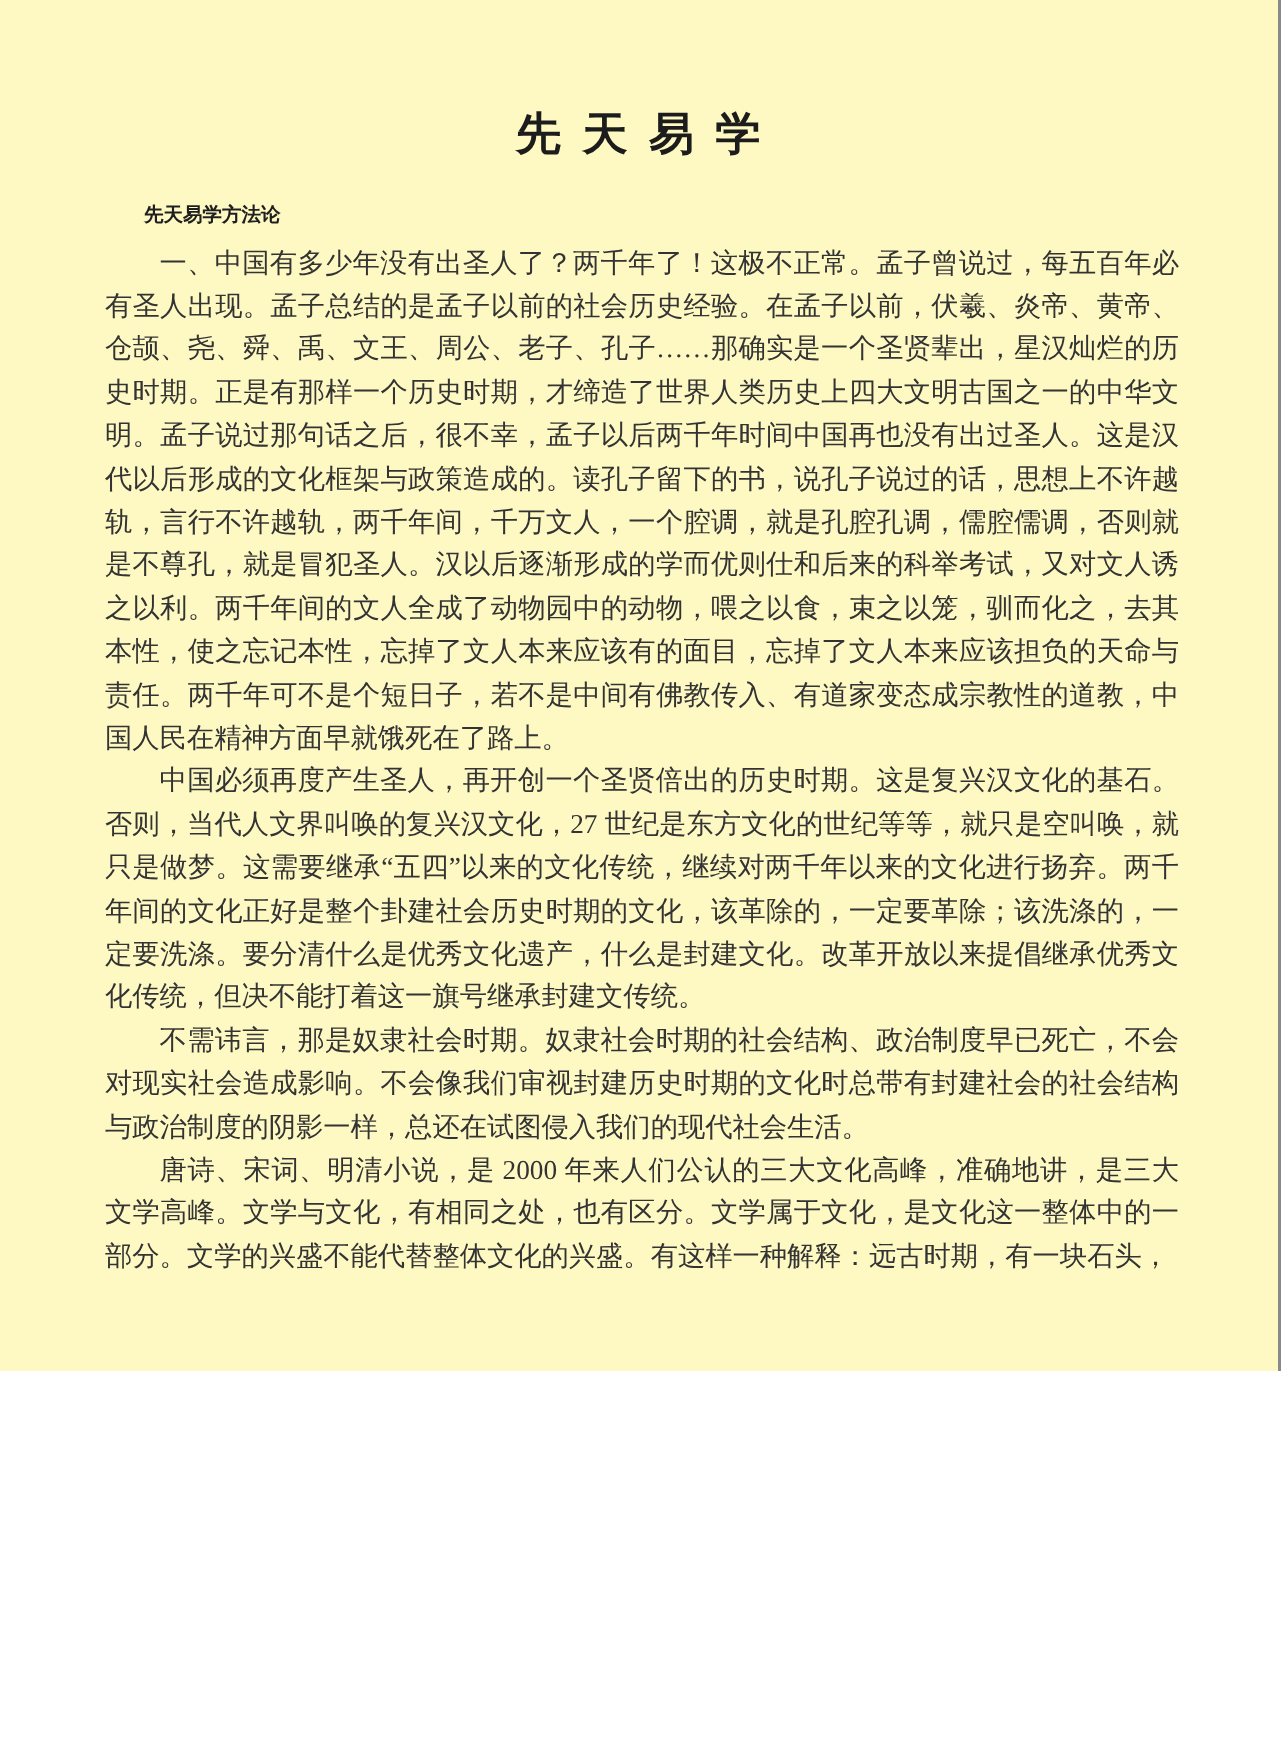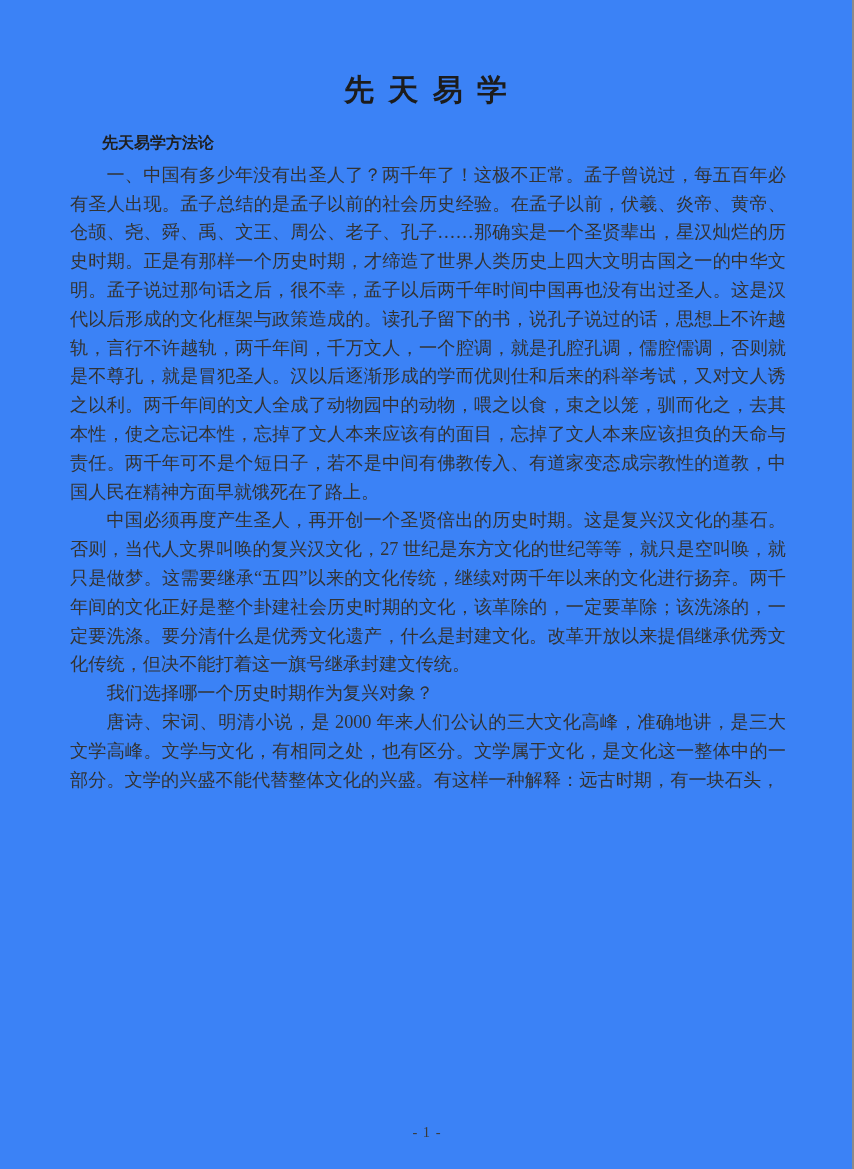--- a/index.html
+++ b/index.html
@@ -3,22 +3,22 @@
 <meta charset="utf-8">
 <style>
   html, body {
     margin: 0;
     padding: 0;
     background: #ffffff;
   }
   .page {
     position: relative;
     width: 854px;
-    height: 1169px;
-    background: #3b82f6;
+    height: 914px;
+    background: #fef9c3;
     overflow: hidden;
     color: #303030;
     font-family: "Liberation Serif", "DejaVu Serif", serif;
   }
   .scan-edge {
     position: absolute;
     top: 0;
     right: 0;
     width: 2px;
     height: 100%;
@@ -39,21 +39,21 @@
     width: 716px;
     font-size: 18.2px;
     line-height: 28.8px;
     text-align: justify;
     text-justify: inter-ideograph;
     color: #333333;
   }
   .section-heading {
     font-family: "Liberation Sans", "DejaVu Sans", sans-serif;
     font-weight: bold;
-    font-size: 16px;
+    font-size: 13px;
     line-height: 28.8px;
     color: #1f1f1f;
     margin: 21px 0 3px 0;
     text-indent: 2em;
   }
   .content p {
     margin: 0;
     padding: 0;
     text-indent: 2em;
   }
@@ -73,21 +73,21 @@
 
 <div class="page">
 
   <h1 class="doc-title">先 天 易 学</h1>
 
   <div class="content">
     <h2 class="section-heading">先天易学方法论</h2>
 
     <p>一、中国有多少年没有出圣人了？两千年了！这极不正常。孟子曾说过，每五百年必有圣人出现。孟子总结的是孟子以前的社会历史经验。在孟子以前，伏羲、炎帝、黄帝、仓颉、尧、舜、禹、文王、周公、老子、孔子……那确实是一个圣贤辈出，星汉灿烂的历史时期。正是有那样一个历史时期，才缔造了世界人类历史上四大文明古国之一的中华文明。孟子说过那句话之后，很不幸，孟子以后两千年时间中国再也没有出过圣人。这是汉代以后形成的文化框架与政策造成的。读孔子留下的书，说孔子说过的话，思想上不许越轨，言行不许越轨，两千年间，千万文人，一个腔调，就是孔腔孔调，儒腔儒调，否则就是不尊孔，就是冒犯圣人。汉以后逐渐形成的学而优则仕和后来的科举考试，又对文人诱之以利。两千年间的文人全成了动物园中的动物，喂之以食，束之以笼，驯而化之，去其本性，使之忘记本性，忘掉了文人本来应该有的面目，忘掉了文人本来应该担负的天命与责任。两千年可不是个短日子，若不是中间有佛教传入、有道家变态成宗教性的道教，中国人民在精神方面早就饿死在了路上。</p>
     <p>中国必须再度产生圣人，再开创一个圣贤倍出的历史时期。这是复兴汉文化的基石。否则，当代人文界叫唤的复兴汉文化，27 世纪是东方文化的世纪等等，就只是空叫唤，就只是做梦。这需要继承“五四”以来的文化传统，继续对两千年以来的文化进行扬弃。两千年间的文化正好是整个卦建社会历史时期的文化，该革除的，一定要革除；该洗涤的，一定要洗涤。要分清什么是优秀文化遗产，什么是封建文化。改革开放以来提倡继承优秀文化传统，但决不能打着这一旗号继承封建文传统。</p>
-    <p>我们选择哪一个历史时期作为复兴对象？</p>
+    <p>不需讳言，那是奴隶社会时期。奴隶社会时期的社会结构、政治制度早已死亡，不会对现实社会造成影响。不会像我们审视封建历史时期的文化时总带有封建社会的社会结构与政治制度的阴影一样，总还在试图侵入我们的现代社会生活。</p>
     <p>唐诗、宋词、明清小说，是 2000 年来人们公认的三大文化高峰，准确地讲，是三大文学高峰。文学与文化，有相同之处，也有区分。文学属于文化，是文化这一整体中的一部分。文学的兴盛不能代替整体文化的兴盛。有这样一种解释：远古时期，有一块石头，</p>
   </div>
 
   <div class="page-number">- 1 -</div>
 
   <div class="scan-edge"></div>
 
 </div>
 
 </body></html>

